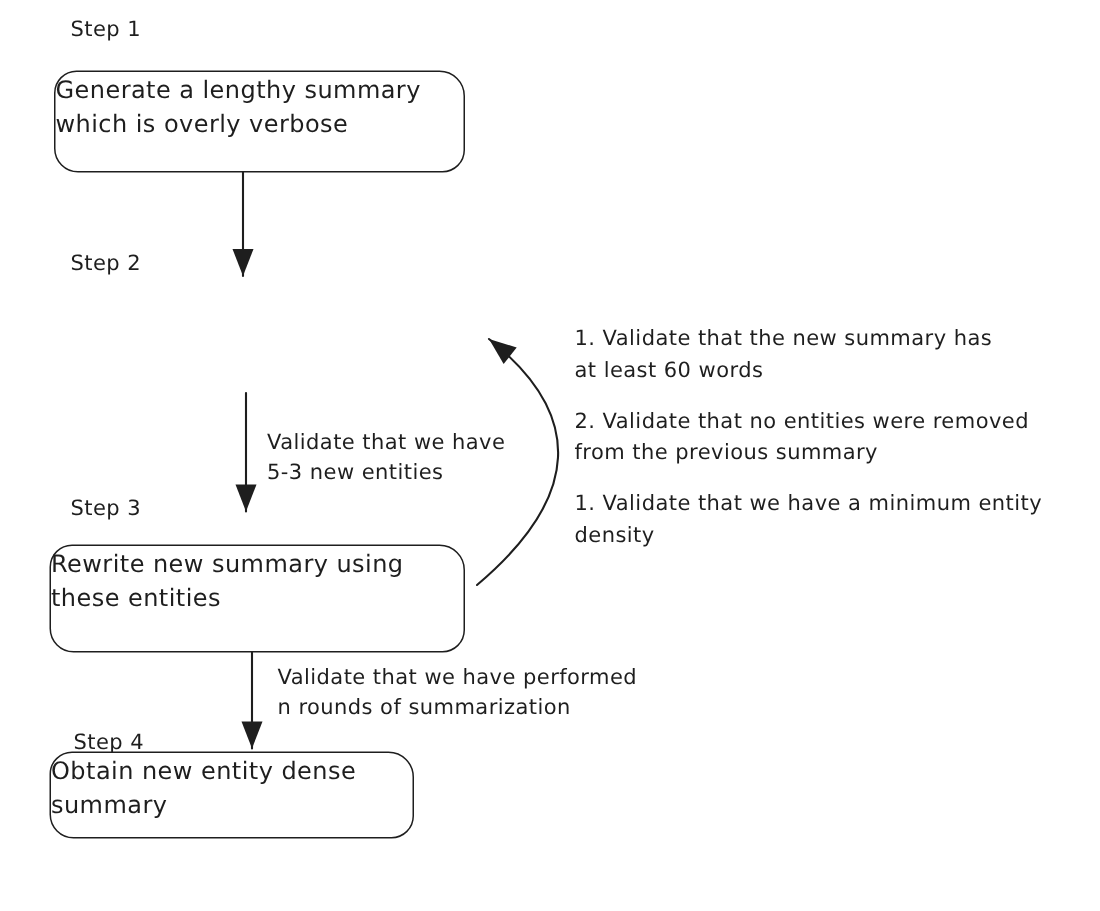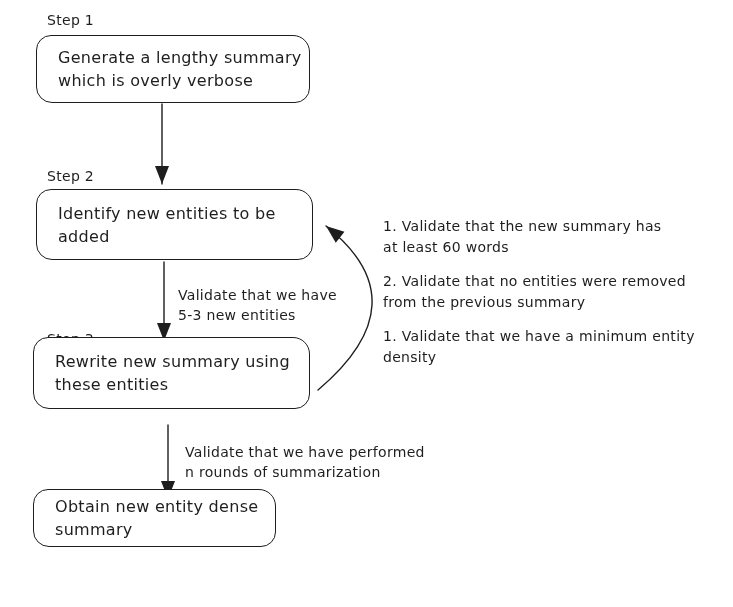--- a/index.html
+++ b/index.html
@@ -32,22 +32,22 @@
     font-size: 14px;
     letter-spacing: 0.3px;
     white-space: nowrap;
   }
   .step-box {
     position: absolute;
     border: 1.6px solid var(--stroke);
     border-radius: 15px 17px 15px 16px;
     background: var(--bg);
     display: flex;
-    align-items: center;
-    padding-left: 21px;
+    align-items: flex-start;
+    margin-top: 12px;
   }
   .box-text {
     font-size: 16px;
     line-height: 23px;
     letter-spacing: 0.3px;
     white-space: pre-line;
   }
   .edge-label {
     position: absolute;
     font-size: 14px;
@@ -85,30 +85,26 @@
     <path class="connector" d="M 318 390 Q 422 302 326 226" marker-end="url(#ah)"></path>
   </svg>
 
   <div class="step-label" style="left:47px; top:12px">Step 1</div>
   <div class="step-box" style="left:36px; top:35px; width:274px; height:68px">
     <div class="box-text">Generate a lengthy summary
 which is overly verbose</div>
   </div>
 
   <div class="step-label" style="left:47px; top:168px">Step 2</div>
-  <div class="step-box" style="left:36px; top:189px; width:277px; height:71px">
-    <div class="box-text">Identify new entities to be
-added</div>
-  </div>
 
   <div class="edge-label" style="left:178px; top:285px">Validate that we have
 5-3 new entities</div>
 
   <div class="step-label" style="left:47px; top:331px">Step 3</div>
-  <div class="step-box" style="left:33px; top:337px; width:277px; height:72px">
+  <div class="step-box" style="left:33px; top:351px; width:277px; height:72px">
     <div class="box-text">Rewrite new summary using
 these entities</div>
   </div>
 
   <div class="edge-label" style="left:185px; top:442px">Validate that we have performed
 n rounds of summarization</div>
 
   <div class="step-label" style="left:49px; top:487px">Step 4</div>
   <div class="step-box" style="left:33px; top:489px; width:243px; height:58px">
     <div class="box-text">Obtain new entity dense

